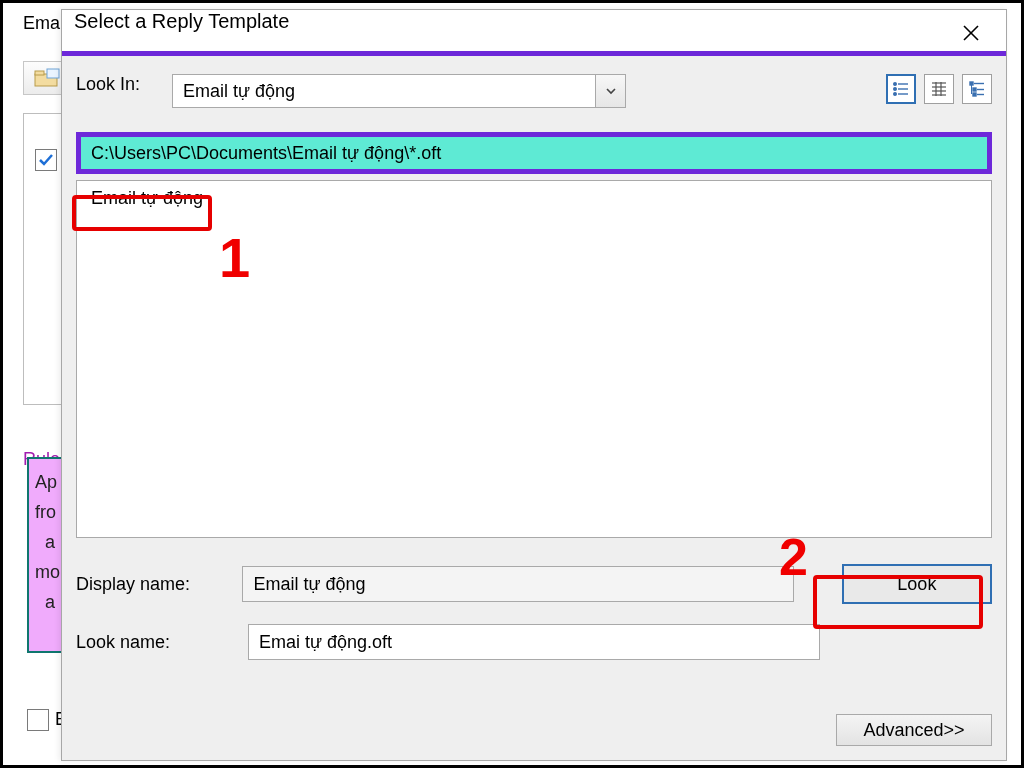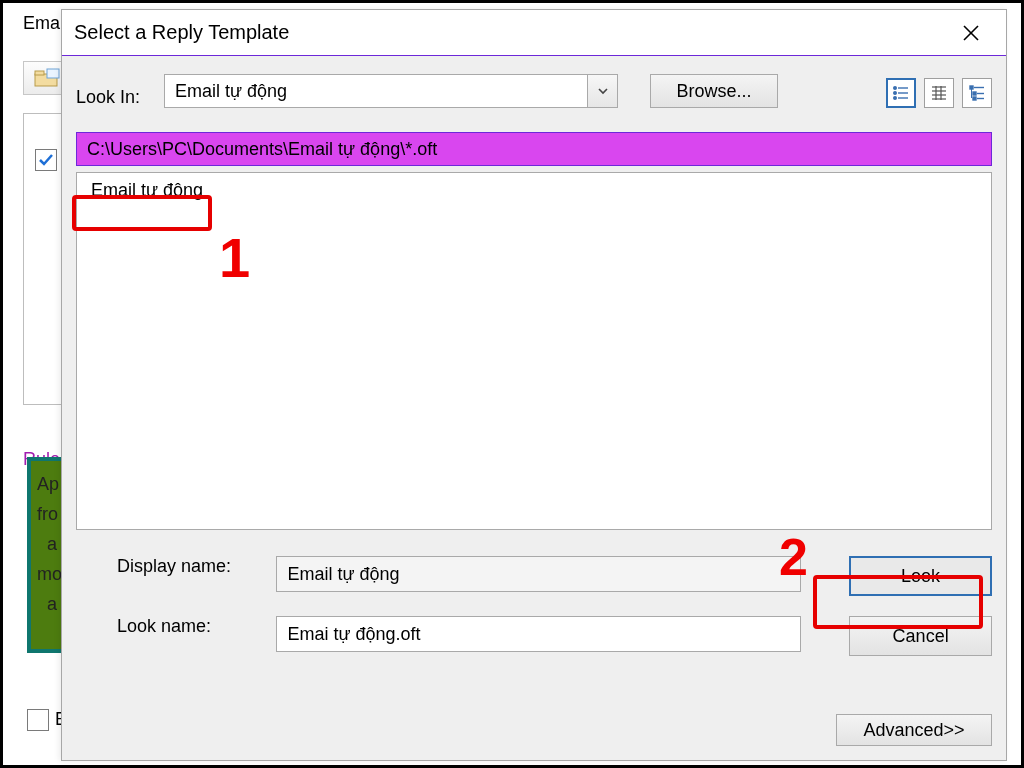--- a/index.html
+++ b/index.html
@@ -24,21 +24,21 @@
   }
   .bg-check {
     position: absolute; left: 22px; top: 138px; width: 22px; height: 22px;
     border: 1px solid #7a7a7a; background: #fff;
     display:flex; align-items:center; justify-content:center;
   }
   .bg-check svg { width: 18px; height: 18px; }
   .bg-rule-label { position: absolute; left: 10px; top: 438px; font-size: 18px; color: #a21caf; }
   .bg-rulebox {
     position: absolute; left: 14px; top: 446px; width: 42px; height: 196px;
-    border: 4px solid #0f766e; background: #4d7c0f; padding: 8px 6px;
+    border: 2px solid #0f766e; background: #f0abfc; padding: 8px 6px;
     font-size: 18px; line-height: 30px; color:#222; overflow:hidden; white-space: pre;
   }
   .bg-check2 {
     position: absolute; left: 14px; top: 698px; width: 22px; height: 22px;
     border: 1px solid #7a7a7a; background:#fff;
   }
   .bg-check2-label { position: absolute; left: 42px; top: 698px; font-size: 18px; color:#000; }
   .bg-right-strip {
     position: absolute; top: 102px; width: 18px; height: 292px; right: 6px;
     border: 1px solid #bdbdbd; background: #fff;
@@ -48,35 +48,35 @@
   .bg-right-strip .arrow.down { bottom:2px; }
 
   
   .dlg {
     position: absolute; left: 58px; top: 6px; width: 946px; height: 752px;
     background: #fff; border: 1px solid #a7a7a7;
     box-shadow: -2px 0 6px rgba(0,0,0,0.08);
     display: flex; flex-direction: column;
   }
   .titlebar {
-    height: 46px; display: flex; align-items: center; padding: 0 12px;
-    border-bottom: 1px solid #6d28d9; background: #fff;
+    height: 46px; display: flex; padding: 0 12px;
+    border-bottom: 5px solid #6d28d9; background: #fff;
   }
   .titlebar .title { font-size: 20px; font-weight: 400; color: #000; }
   .titlebar .close {
     margin-left: auto; width: 46px; height: 46px; display:flex; align-items:center; justify-content:center;
     cursor: pointer;
   }
   .titlebar .close svg { width: 18px; height: 18px; }
 
   .client {
     flex: 1; background: #efefef; padding: 18px 14px 14px 14px; position: relative;
   }
 
-  .row-lookin { display:flex; align-items:flex-end; gap: 8px; }
+  .row-lookin { display:flex; align-items:flex-start; gap: 16px; }
   .lbl { font-size: 18px; color:#000; }
   .lbl.lookin { width: 80px; }
 
   .combo {
     width: 454px; height: 34px; background:#fff; border:1px solid #a9a9a9;
     display:flex; align-items:center;
   }
   .combo .combo-text { flex:1; padding: 0 10px; font-size: 18px; color:#000; }
   .combo .combo-btn {
     width: 30px; height: 100%; border-left:1px solid #a9a9a9;
@@ -94,33 +94,33 @@
 
   .viewbtns { margin-left: auto; display:flex; gap:8px; }
   .viewbtn {
     width: 30px; height: 30px; border:1px solid #9f9f9f; background:#fff;
     display:flex; align-items:center; justify-content:center; cursor:pointer;
   }
   .viewbtn.active { border:2px solid #2f6fb3; }
   .viewbtn svg { width: 20px; height: 20px; }
 
   .pathbar {
-    margin-top: 24px; height: 34px; background:#d946ef; border:1px solid #6d28d9;
+    margin-top: 24px; height: 34px; background:#5eead4; border:5px solid #6d28d9;
     display:flex; align-items:center; padding: 16px 10px; font-size:18px; color:#000;
   }
 
   .filelist {
     margin-top: 6px; height: 358px; background:#fff; border:1px solid #a9a9a9;
     position: relative;
   }
   .file-item {
     position:absolute; left:6px; top:4px; padding: 3px 8px; font-size:18px; color:#000;
   }
 
-  .form-row { display:flex; margin-top: 20px; gap: 26px; margin-left: 41px; }
+  .form-row { display:flex; align-items:center; margin-top: 20px; gap: 26px; }
   .form-row .lbl { width: 146px; }
   .textfield {
     height: 36px; border:1px solid #a9a9a9; background:#fff;
     padding: 0 10px; font-size:18px; color:#000; display:flex; align-items:center;
   }
   .textfield.display { width: 572px; background:#f4f4f4; }
   .textfield.file { width: 572px; }
 
   .btn.open {
     width: 156px; height: 40px; margin-left: 22px;
@@ -185,23 +185,20 @@
 
         <div class="combo">
           <span class="combo-text">Email tự động</span>
           <div class="combo-btn">
             <svg viewBox="0 0 12 12">
               <polyline points="2,4 6,8 10,4" fill="none" stroke="#444" stroke-width="1.6"></polyline>
             </svg>
           </div>
         </div>
 
-        <div class="btn browse">
-          <span>Browse...</span>
-        </div>
 
         <div class="viewbtns">
           <div class="viewbtn active">
             <svg viewBox="0 0 20 20">
               <g stroke="#3a6fb0" stroke-width="1.4">
                 <circle cx="4" cy="5" r="1.3" fill="#3a6fb0"></circle>
                   <line x1="7" y1="5" x2="17" y2="5"></line>
                 <circle cx="4" cy="10" r="1.3" fill="#3a6fb0"></circle>
                   <line x1="7" y1="10" x2="17" y2="10"></line>
                 <circle cx="4" cy="15" r="1.3" fill="#3a6fb0"></circle>
@@ -253,23 +250,20 @@
         <div class="btn open">
           <span>Look</span>
         </div>
       </div>
 
       <div class="form-row">
         <span class="lbl">Look name:</span>
         <div class="textfield file">
           <span>Emai tự động.oft</span>
         </div>
-        <div class="btn cancel">
-          <span>Cancel</span>
-        </div>
       </div>
 
       <div class="btn adv">
         <span>Advanced&gt;&gt;</span>
       </div>
     </div>
   </div>
 
   <div class="annot-box" style="left:69px; top:192px; width:140px; height:36px;"></div>
   <div class="annot-num" style="left:216px; top:222px; font-size:56px;">1</div>

